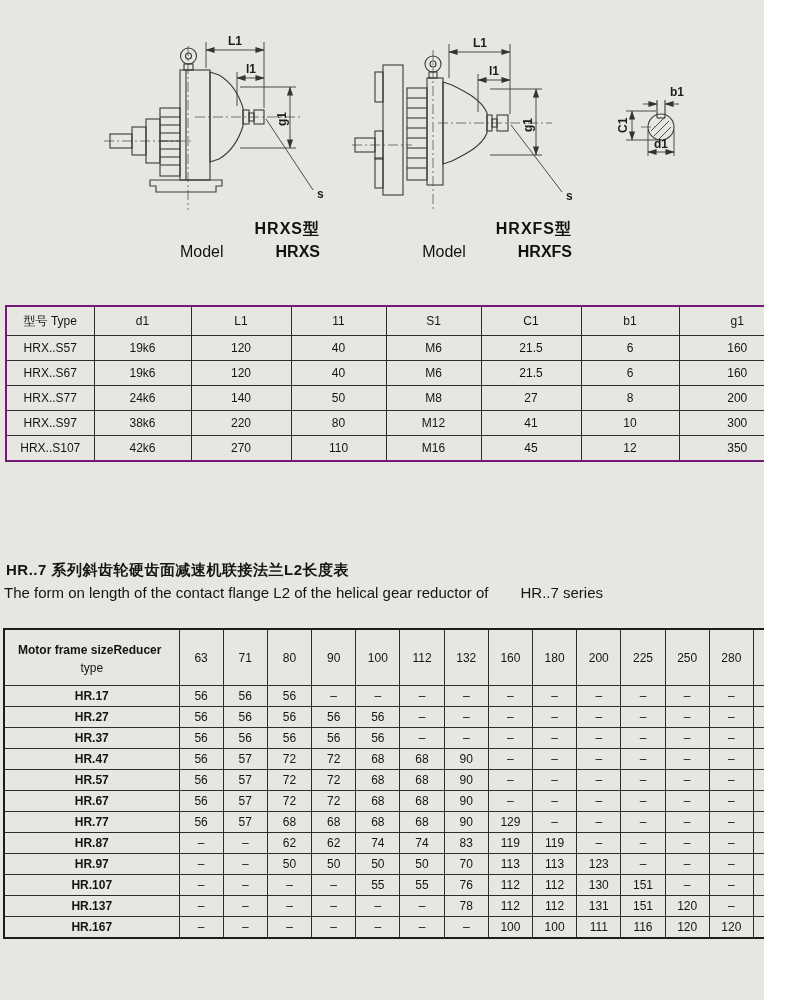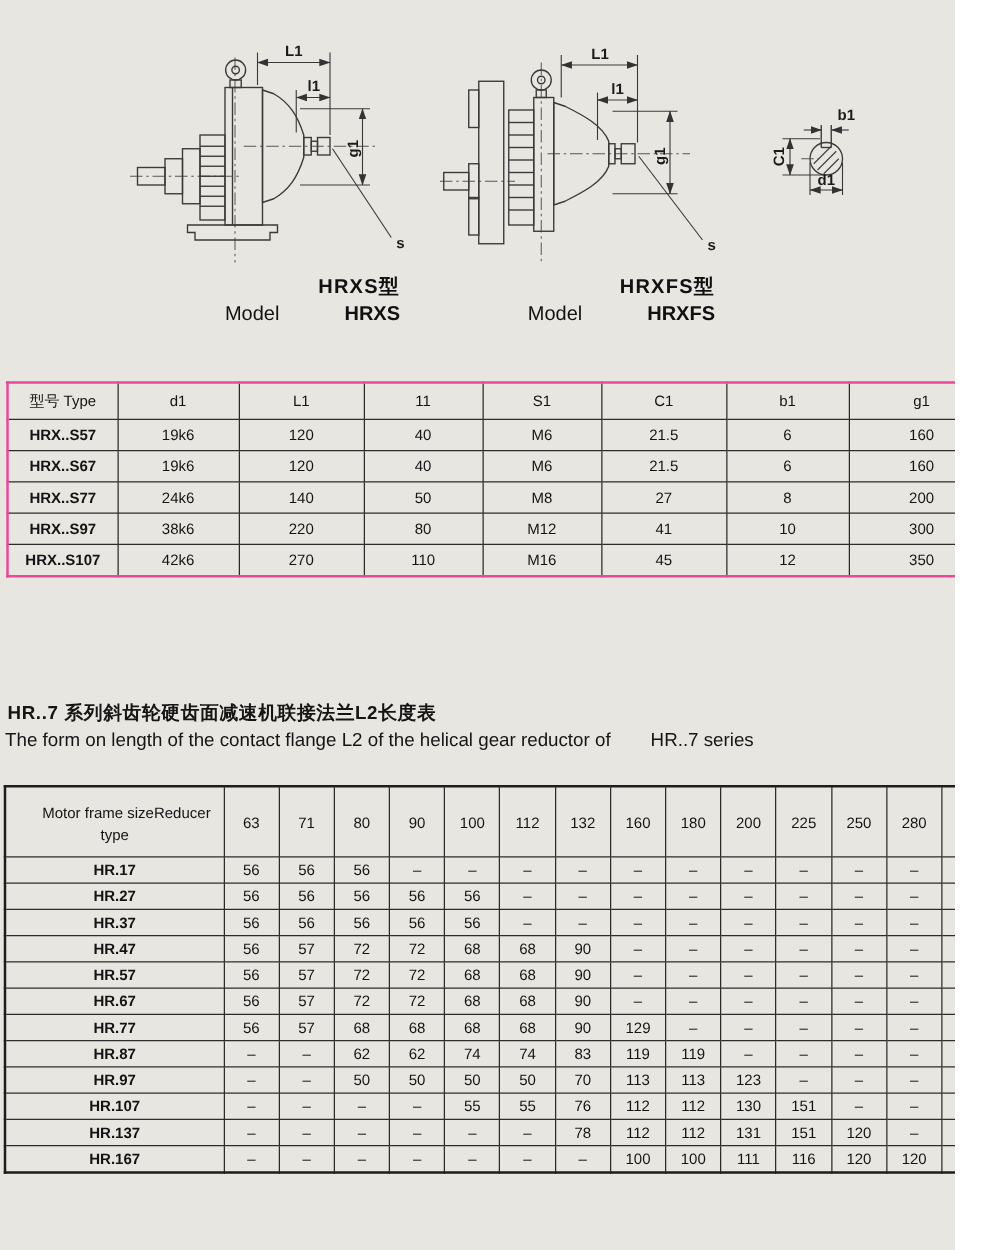--- a/index.html
+++ b/index.html
@@ -15,29 +15,29 @@
   text.dimlab { font-family:"Liberation Sans",sans-serif; font-size:12px; font-weight:700; fill:#1c1c1c; }
 
   .caption { position:absolute; text-align:right; color:#111; }
   .cap-cn { font-size:16px; font-weight:600; letter-spacing:1px; }
   .cap-en { font-size:16px; margin-top:3px; }
   .cap-en .mname { margin-left:24px; font-weight:600;padding-left:28px; }
 
   table { position:absolute; border-collapse:collapse; table-layout:fixed; }
   th,td { border:1px solid #2c2c2c; font-size:12px; font-weight:400;
           color:#141414; text-align:center; padding:0; overflow:hidden; white-space:nowrap; }
-  #table1 { left:5px; top:305px; width:790px; border:2px solid #ec4899; }
+  #table1 { left:5px; top:305px; width:790px; border:2px solid #701a75; }
   #table1 th { height:28px; font-weight:400; }
   #table1 td { height:24px; }
-  #table1 td.rowhead { font-weight:700;margin-left:46px; }
+  #table1 td.rowhead { font-weight:400;margin-left:46px; }
   #table2 { left:3px; top:628px; width:794px; border:2px solid #1d1d1d; }
   #table2 thead th { height:55px; }
   #table2 tbody td { height:20px; }
   #table2 td.rowhead { font-weight:700; }
-  .corner-l1 { display:flex; justify-content:flex-end; padding:2px 10px 0 6px; font-size:12px; font-weight:400; }
+  .corner-l1 { display:flex; justify-content:center; padding:2px 10px 0 6px; font-size:12px; font-weight:700; }
   .corner-l2 { text-align:center; font-size:12px; margin-top:4px; }
 
   .sec-title { position:absolute; left:4px; top:561px; }
   .sec-title .cn { font-size:15px; font-weight:700; margin-left:2px; letter-spacing:0.5px; }
   .sec-title .en { font-size:15px; margin-top:4px; }
   .sec-title .series { margin-left:32px; }
 </style>
 </head>
 <body>
 

